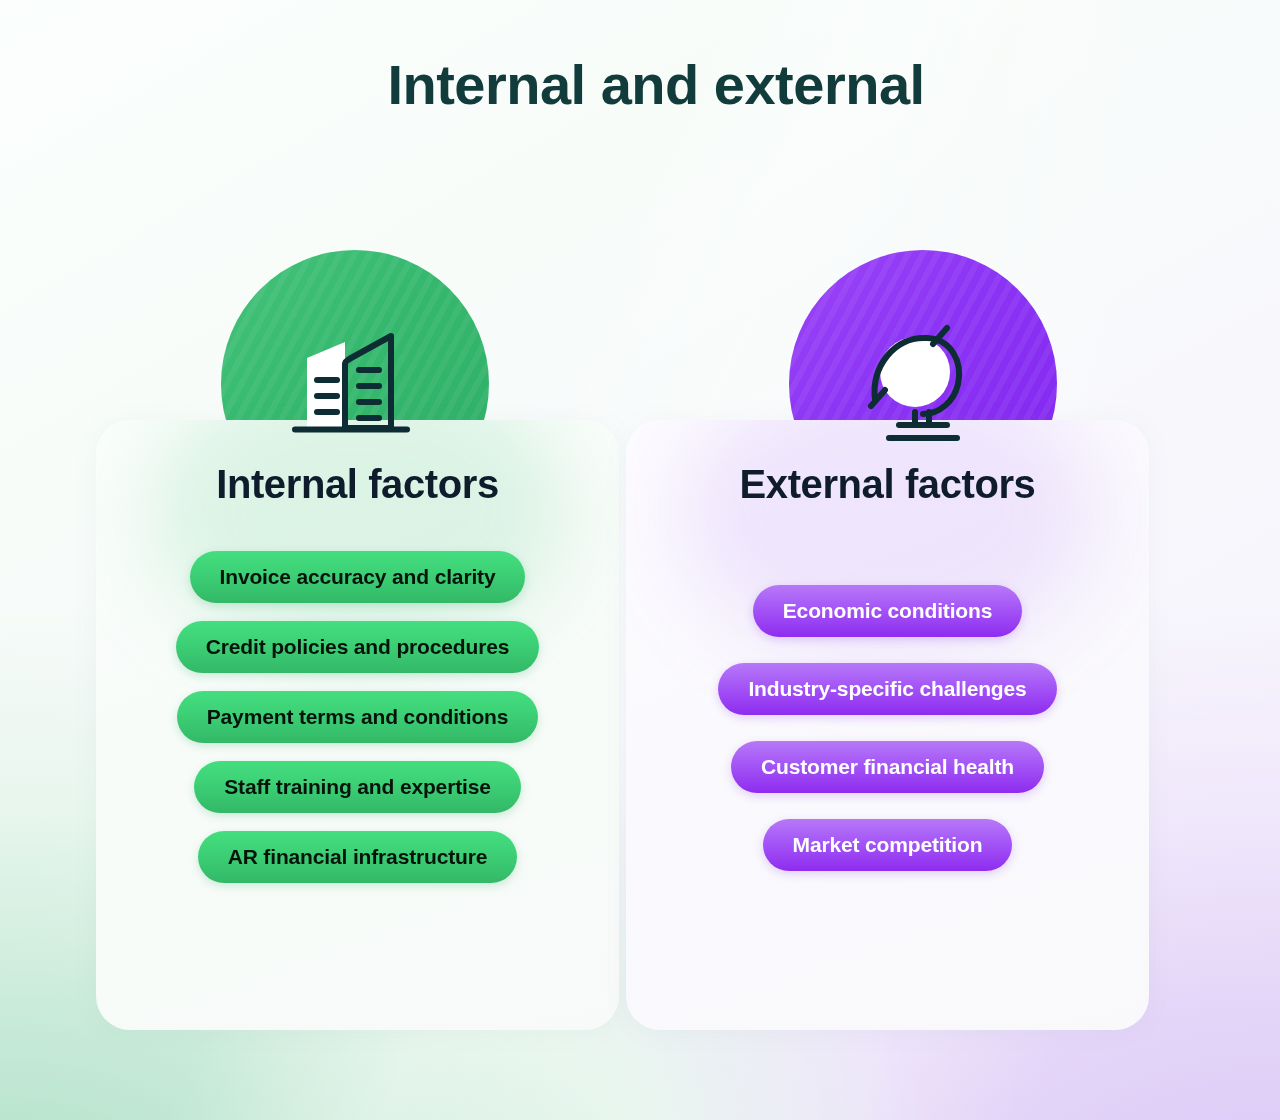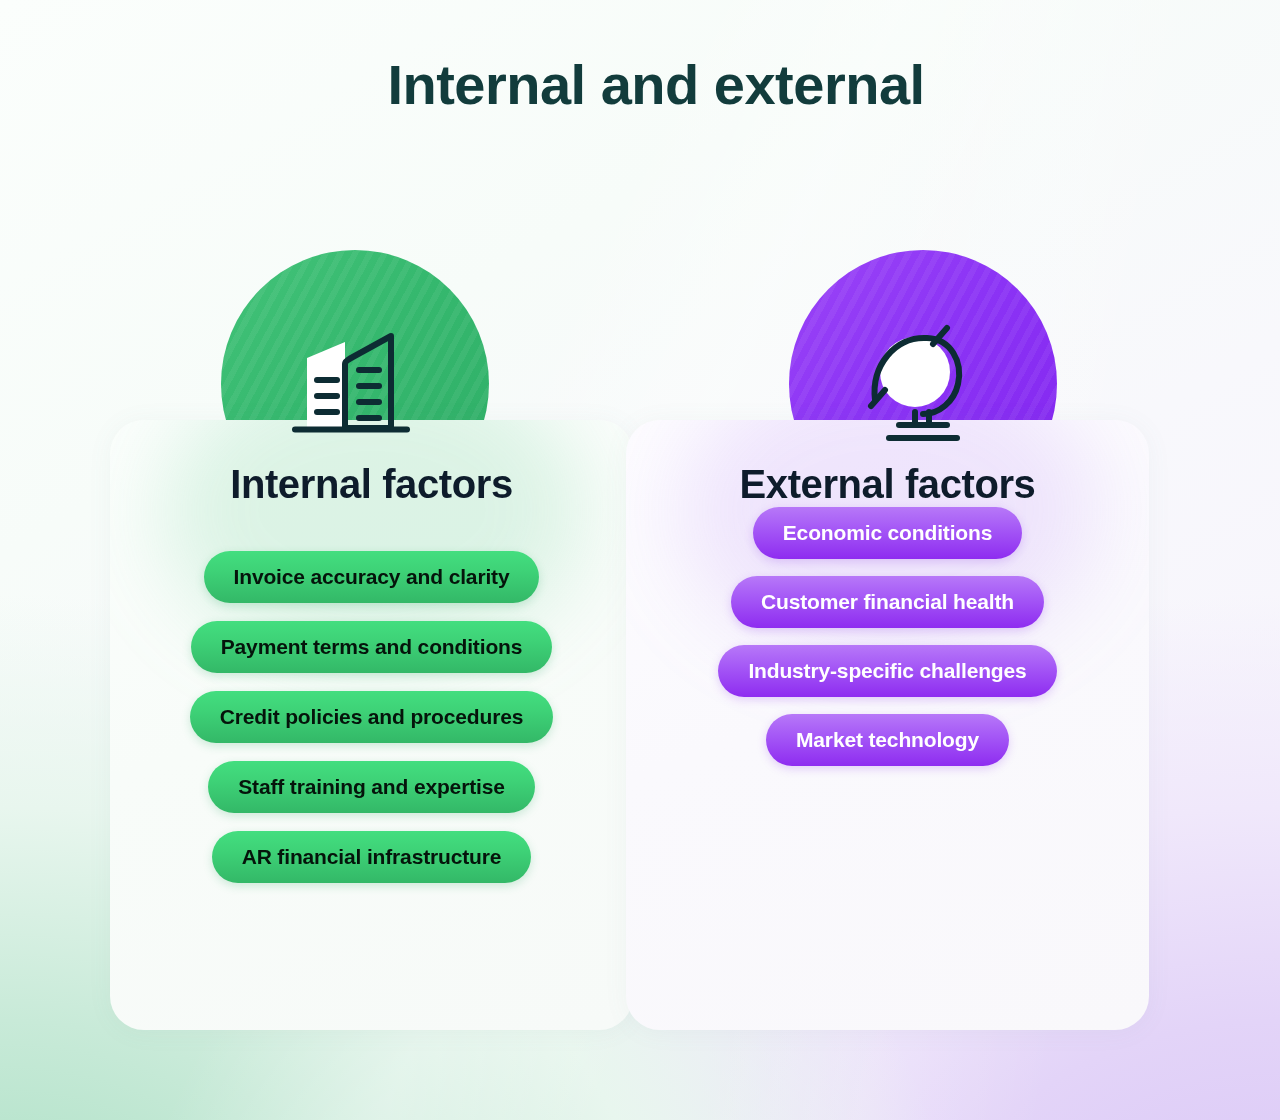--- a/index.html
+++ b/index.html
@@ -84,21 +84,21 @@
   .factor-card {
     position: absolute;
     top: 420px;
     width: 523px;
     height: 610px;
     border-radius: 34px;
     background: linear-gradient(160deg, #fbfefc 0%, #f8fcf9 45%, #f7faf8 100%);
     box-shadow: 0 2px 26px rgba(110,130,140,0.06);
     overflow: hidden;
   }
-  #card-internal { left: 110px; }
+  #card-internal { left: 96px; }
   #card-external { left: 626px;
     background: linear-gradient(160deg, #fdfcff 0%, #faf9fd 45%, #f9f8fb 100%); }
 
   .card-glow {
     position: absolute;
     left: 50%;
     top: -60px;
     transform: translateX(-50%);
     width: 420px;
     height: 300px;
@@ -121,21 +121,21 @@
   }
 
   .pill-list {
     position: relative;
     z-index: 3;
     display: flex;
     flex-direction: column;
     align-items: center;
   }
   #list-internal { margin-top: 44px; gap: 18px; }
-  #list-external { gap: 17px; }
+  #list-external { margin-top: 78px; gap: 26px; }
 
   .pill {
     display: flex;
     align-items: center;
     justify-content: center;
     height: 52px;
     border-radius: 26px;
     font-size: 21px;
     font-weight: bold;
     letter-spacing: -0.15px;
@@ -191,29 +191,29 @@
     <line x1="40" y1="103" x2="88" y2="103" stroke="#0d2c33" stroke-width="6" stroke-linecap="round"></line>
     <line x1="30" y1="116" x2="98" y2="116" stroke="#0d2c33" stroke-width="6" stroke-linecap="round"></line>
   </svg>
 </div>
 
 <section class="factor-card" id="card-internal">
   <div class="card-glow"></div>
   <h2 class="card-title">Internal factors</h2>
   <div class="pill-list" id="list-internal">
     <div class="pill green">Invoice accuracy and clarity</div>
+    <div class="pill green">Credit policies and procedures</div>
     <div class="pill green">Payment terms and conditions</div>
-    <div class="pill green">Credit policies and procedures</div>
     <div class="pill green">Staff training and expertise</div>
     <div class="pill green">AR financial infrastructure</div>
   </div>
 </section>
 
 <section class="factor-card" id="card-external">
   <div class="card-glow"></div>
   <h2 class="card-title">External factors</h2>
   <div class="pill-list" id="list-external">
     <div class="pill purple">Economic conditions</div>
+    <div class="pill purple">Industry-specific challenges</div>
     <div class="pill purple">Customer financial health</div>
-    <div class="pill purple">Industry-specific challenges</div>
-    <div class="pill purple">Market technology</div>
+    <div class="pill purple">Market competition</div>
   </div>
 </section>
 
 </body></html>

